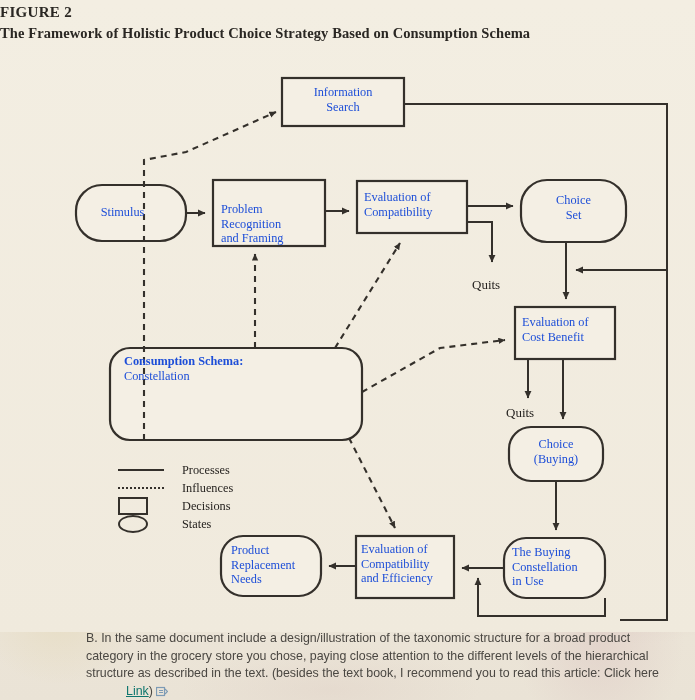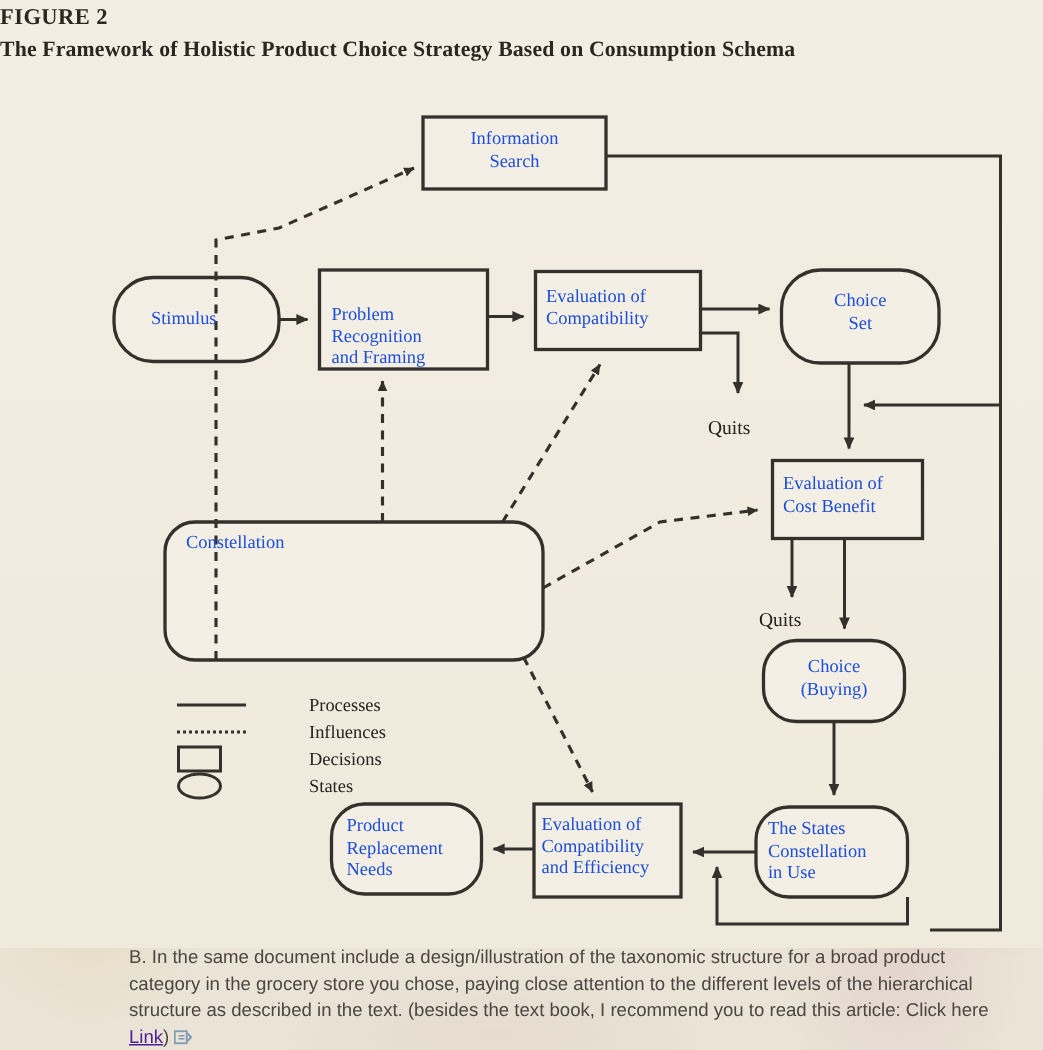--- a/index.html
+++ b/index.html
@@ -49,35 +49,35 @@
   .node-label.left{text-align:left;}
   .node-label b{font-weight:bold;}
 
   .small-label{
     position:absolute;z-index:3;color:#262320;
     font-size:13px;font-family:"Liberation Serif", serif;
   }
 
   .legend{position:absolute;z-index:3;}
   .legend-row{
-    display:flex;align-items:center;height:16px;margin-bottom:2px;gap:24px;
+    display:flex;align-items:center;height:16px;margin-bottom:2px;
   }
   .legend-key{width:52px;display:flex;align-items:center;justify-content:flex-start;}
   .legend-text{font-size:12.3px;color:#262320;font-family:"Liberation Serif",serif;margin-left:12px;}
   .key-solid{width:46px;height:0;border-top:2px solid #34302b;}
   .key-dashed{width:46px;height:0;border-top:2px dotted #34302b;}
   .key-rect{width:26px;height:14px;border:2px solid #34302b;}
   .key-oval{width:26px;height:14px;border:2px solid #34302b;border-radius:50%;}
 
   .caption{
     position:absolute;left:86px;top:630px;width:580px;z-index:3;
     font-family:"Liberation Sans", sans-serif;
     font-size:12.4px;line-height:17.5px;color:#4a4742;
   }
-  .caption a{color:#4c1d95;text-decoration:underline;}
+  .caption a{color:#0f766e;text-decoration:underline;margin-left:40px;}
   .link-icon{display:inline-block;vertical-align:-2px;margin-left:3px;}
 </style>
 </head>
 <body>
 
 <div class="paper"></div>
 <div class="sheet"></div>
 
 <div class="title-wrap">
   <div class="fig-num">FIGURE 2</div>
@@ -188,38 +188,39 @@
   <div>Evaluation of</div>
   <div>Cost Benefit</div>
 </div>
 
 <div class="node-label center" style="left:511px;top:437px;width:90px;">
   <div>Choice</div>
   <div>(Buying)</div>
 </div>
 
 <div class="node-label left" style="left:512px;top:545px;width:94px;">
-  <div>The States</div>
+  <div>The Buying</div>
   <div>Constellation</div>
   <div>in Use</div>
 </div>
 
 <div class="node-label left" style="left:361px;top:542px;width:94px;">
   <div>Evaluation of</div>
   <div>Compatibility</div>
   <div>and Efficiency</div>
 </div>
 
 <div class="node-label left" style="left:231px;top:543px;width:92px;">
   <div>Product</div>
   <div>Replacement</div>
   <div>Needs</div>
 </div>
 
 <div class="node-label left" style="left:124px;top:354px;width:236px;">
+  <div><b>Consumption Schema:</b></div>
   <div>Constellation</div>
 </div>
 
 <div class="small-label" style="left:472px;top:277px;">Quits</div>
 <div class="small-label" style="left:506px;top:405px;">Quits</div>
 
 <div class="legend" style="left:118px;top:462px;">
   <div class="legend-row">
     <div class="legend-key">
         <div class="key-solid"></div>

